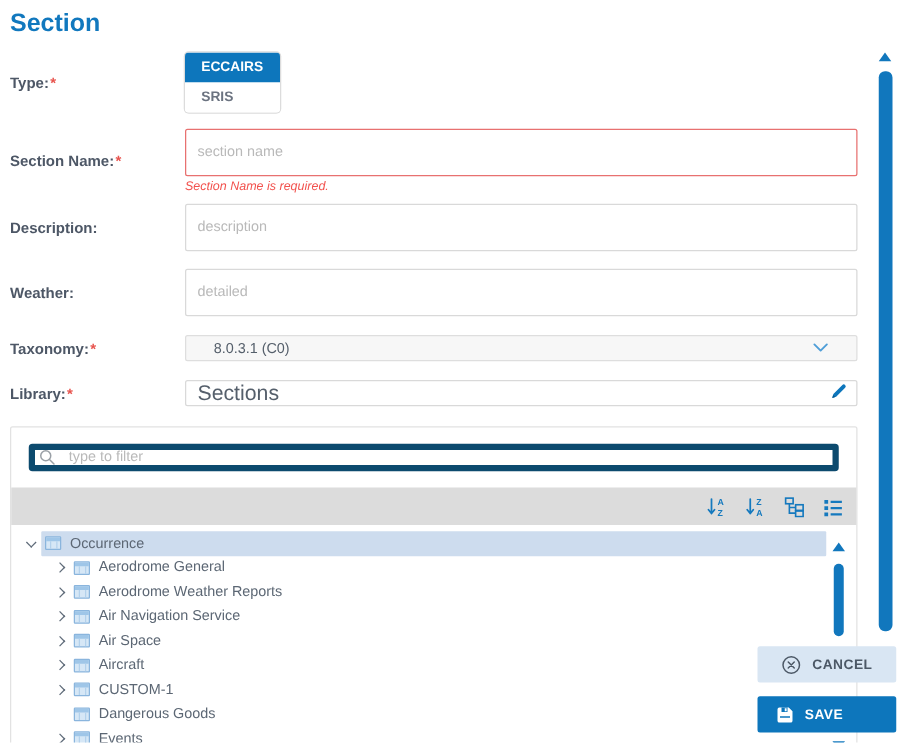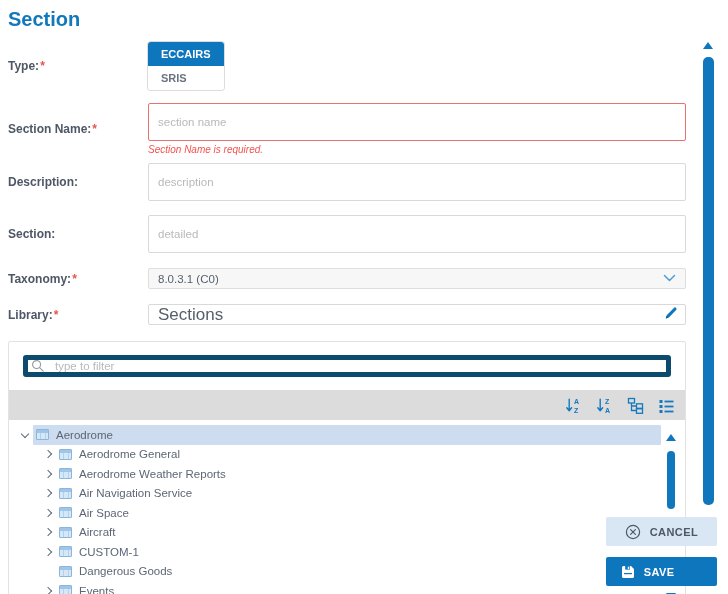--- a/index.html
+++ b/index.html
@@ -28,21 +28,21 @@
   .seg-btn { height:24px; padding:0 13px; font-size:11px; font-weight:600; display:flex; align-items:center; border:none; background:#fff; color:#6b7380; cursor:pointer; font-family:inherit; }
   .seg-btn.active { background:#0d76bc; color:#fff; }
 
   
   .text-input { width:100%; height:38px; border:1px solid #d9d9d9; border-radius:2px; padding:0 9px; font-size:11.5px; color:#555f6b; font-family:inherit; outline:none; background:#fff; }
   .text-input::placeholder { color:#b9b9b9; opacity:1; }
   .text-input.error-border { border:1px solid #e87170; }
   .error-text { font-size:10px; font-style:italic; color:#f2524e; margin-top:3px; }
 
   
-  .select-box { width:100%; height:21px; border:1px solid #dedede; border-radius:2px; background:#f7f7f7; display:flex; align-items:center; padding:0 9px; font-size:11.5px; color:#555f6b; cursor:pointer; }
+  .select-box { width:100%; height:21px; border:1px solid #dedede; border-radius:2px; background:#f7f7f7; display:flex; align-items:center; padding:0 22px; font-size:11.5px; color:#555f6b; cursor:pointer; }
   .select-value { flex:1; }
   .select-chev { display:flex; align-items:center; }
 
   
   .lib-box { width:100%; height:21px; border:1px solid #d9d9d9; border-radius:2px; background:#fff; display:flex; align-items:center; padding:0 7px 0 9px; font-size:17px; color:#555f6b; }
   .lib-value { flex:1; }
   .edit-btn { display:flex; align-items:center; cursor:pointer; background:none; border:none; padding:0; }
 
   
   .entity-panel { border:1px solid #e2e2e2; border-radius:2px; background:#fff; }
@@ -114,21 +114,21 @@
   </div>
 
   <div class="form-row mb-desc">
     <div class="row-label">Description:</div>
     <div class="row-field">
       <input type="text" class="text-input" placeholder="description" style="">
     </div>
   </div>
 
   <div class="form-row mb-det">
-    <div class="row-label">Section:</div>
+    <div class="row-label">Weather:</div>
     <div class="row-field">
       <input type="text" class="text-input" placeholder="detailed" style="">
     </div>
   </div>
 
   <div class="form-row mb-tax">
     <div class="row-label">
       <span>Taxonomy:</span><span class="req">*</span>
     </div>
     <div class="row-field">
@@ -212,21 +212,21 @@
         </div>
 
         <div class="tree-area">
           <div id="tree-rows">
               <div class="tree-row" style="padding-left: 8px;">
                 <span class="chev-box">
                   <span class="chev down"></span>
                 </span>
                 <span class="tree-row-body selected">
                   <span class="tree-icon"></span>
-                  <span class="tree-label">Aerodrome</span>
+                  <span class="tree-label">Occurrence</span>
                 </span>
               </div>
               <div class="tree-row" style="padding-left: 31px;">
                 <span class="chev-box">
                   <span class="chev right"></span>
                 </span>
                 <span class="tree-row-body">
                   <span class="tree-icon"></span>
                   <span class="tree-label">Aerodrome General</span>
                 </span>

